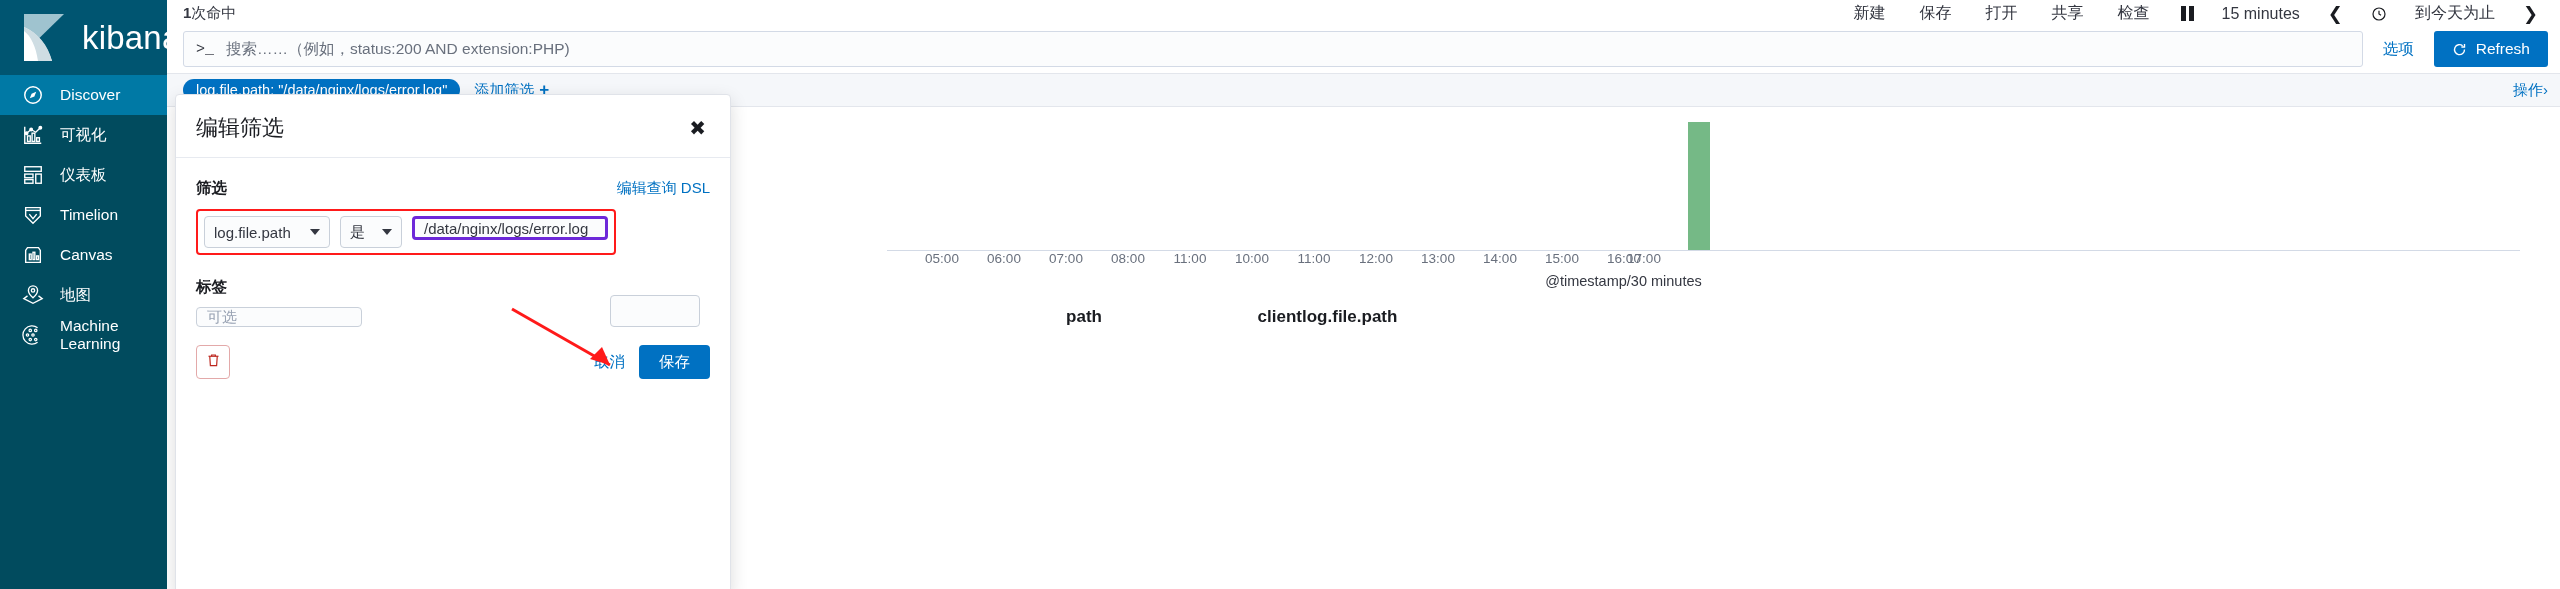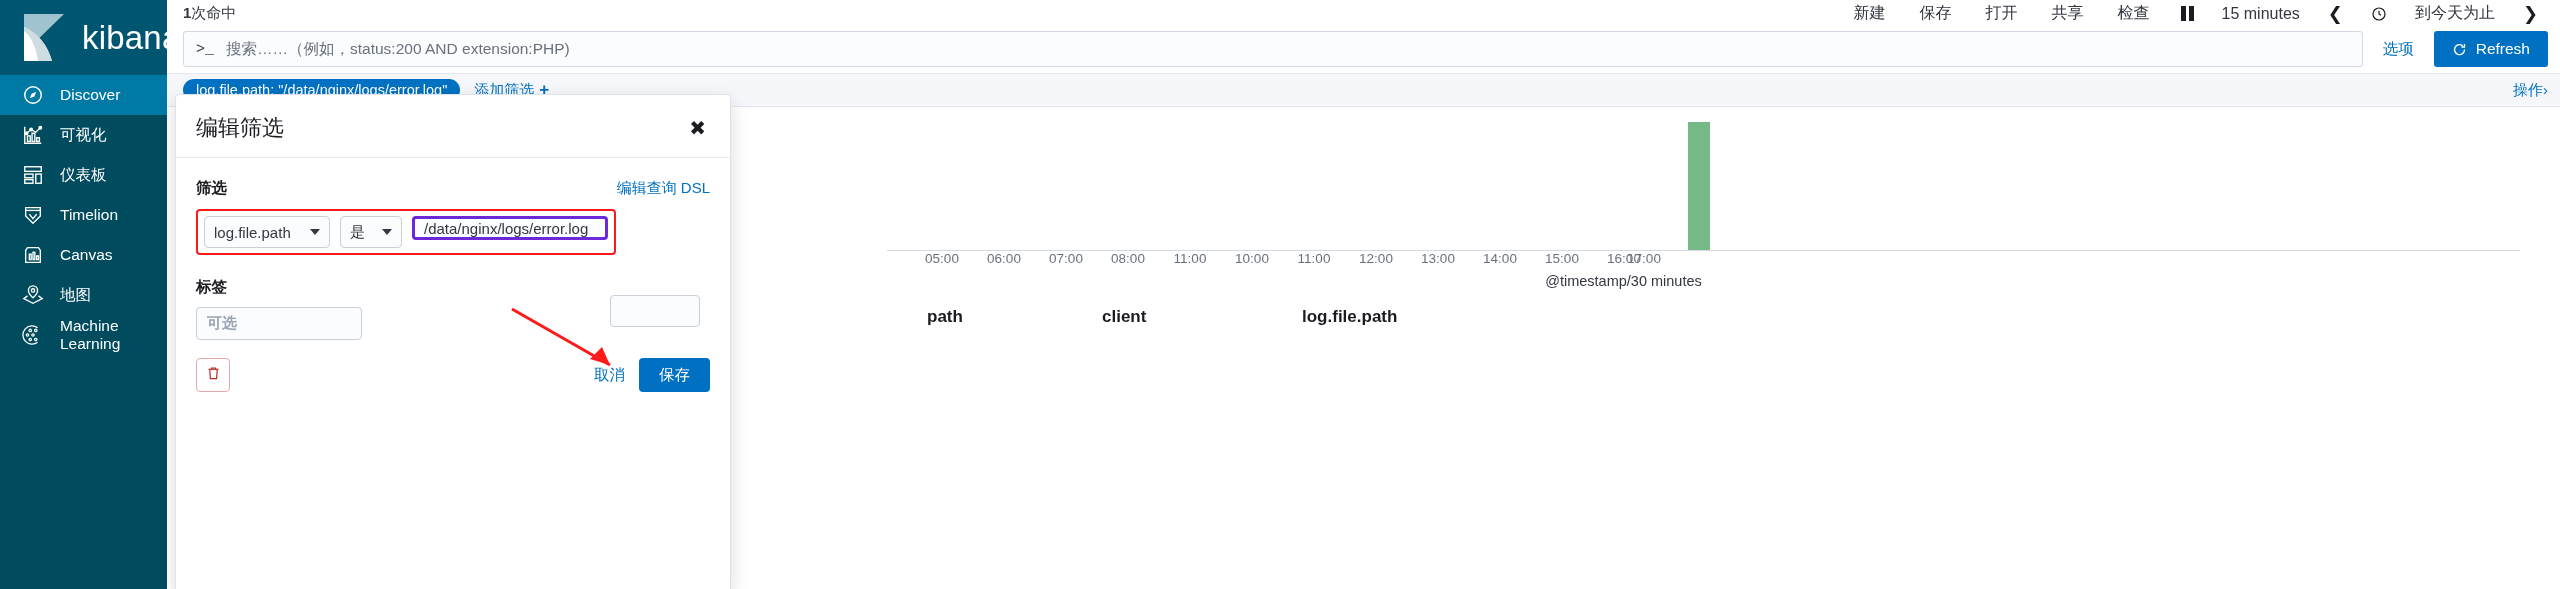--- a/index.html
+++ b/index.html
@@ -105,21 +105,21 @@
   .hist-bar { position: absolute; background: #6eb57f; opacity: .95; }
   .axis-line { position: absolute; left: 200px; right: 40px; bottom: 0; height: 1px; background: #d3dae6; }
   .ticks { position: relative; margin-left: 520px; height: 20px; }
   .tick { position: absolute; font-size: 13.5px; color: #69707d; transform: translateX(-50%); }
   .axis-title { text-align: center; font-size: 14.5px; color: #343741; margin-left: 520px; margin-top: 2px; }
 
   .table-head {
     display: flex; margin-left: 760px; margin-top: 18px;
     font-size: 17px; font-weight: 700; color: #1a1c21;
   }
-  .table-head span { display: block; }
+  .table-head span { display: block; text-align: right; }
 
   
   .modal {
     position: absolute; left: 8px; top: 94px; width: 556px; height: 500px;
     background: #fff; border: 1px solid #e0e3e9; border-radius: 4px;
     box-shadow: 0 6px 18px rgba(0,0,0,.14); z-index: 20;
   }
   .modal-head {
     display: flex; align-items: center; padding: 18px 20px 14px 20px;
     border-bottom: 1px solid #e7eaf0;
@@ -150,23 +150,23 @@
     border: 3px solid #6d28d9; border-radius: 4px; background: #fbfcfd;
     height: 24px; flex: 1; display: flex; align-items: center; padding: 0 9px;
     font-size: 15px; color: #343741;
   }
   .ghost-input {
     position: absolute; left: 434px; top: 200px; width: 90px; height: 32px;
     border: 1px solid #c9d0da; border-radius: 4px; background: #fbfcfd;
   }
   .label-field-label { font-size: 15.5px; font-weight: 700; color: #1a1c21; margin-top: 22px; display: block; }
   .label-input {
-    margin-top: 9px; width: 166px; height: 33px; border: 1px solid #c9d0da;
+    margin-top: 9px; width: 166px; height: 20px; border: 1px solid #c9d0da;
     border-radius: 4px; background: #fbfcfd; display: flex; align-items: center;
-    padding: 0 10px; font-size: 15px; color: #98a2b3; font-weight: bold;
+    padding: 0 10px; font-size: 15px; color: #98a2b3;
   }
   .modal-foot {
     display: flex; align-items: center; padding: 18px 20px 18px 20px; gap: 42px;
   }
   .trash-btn {
     width: 34px; height: 34px; border: 1px solid #e3a9a9; border-radius: 4px;
     background: #fff; display: flex; align-items: center; justify-content: center;
     cursor: pointer;
   }
   .foot-right { margin-left: auto; display: flex; align-items: center; gap: 14px; }

